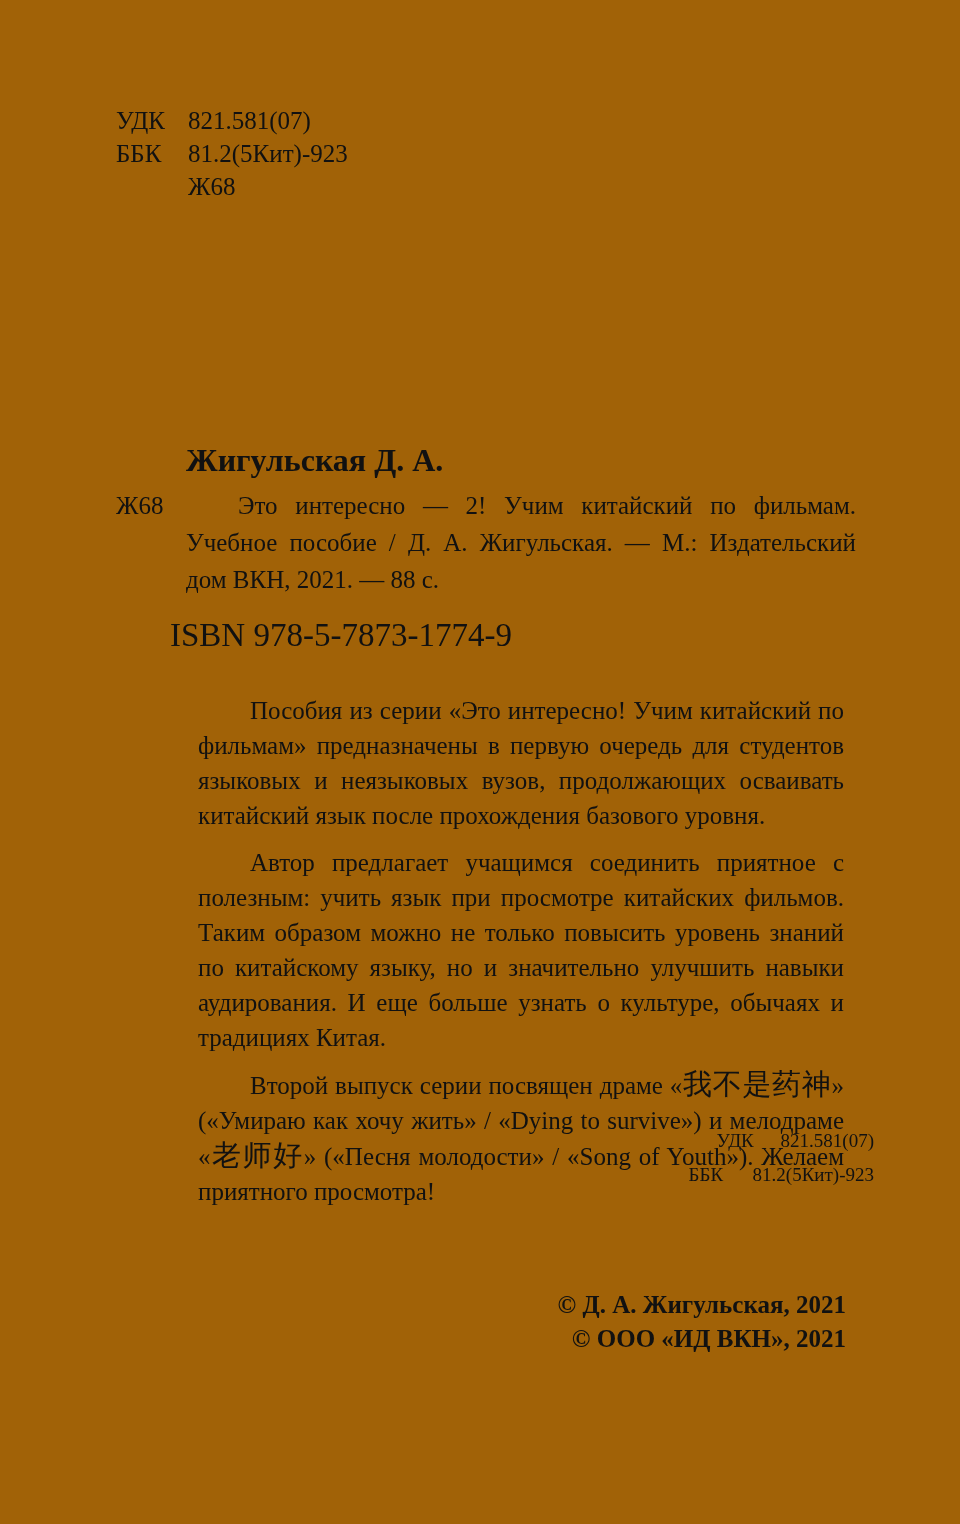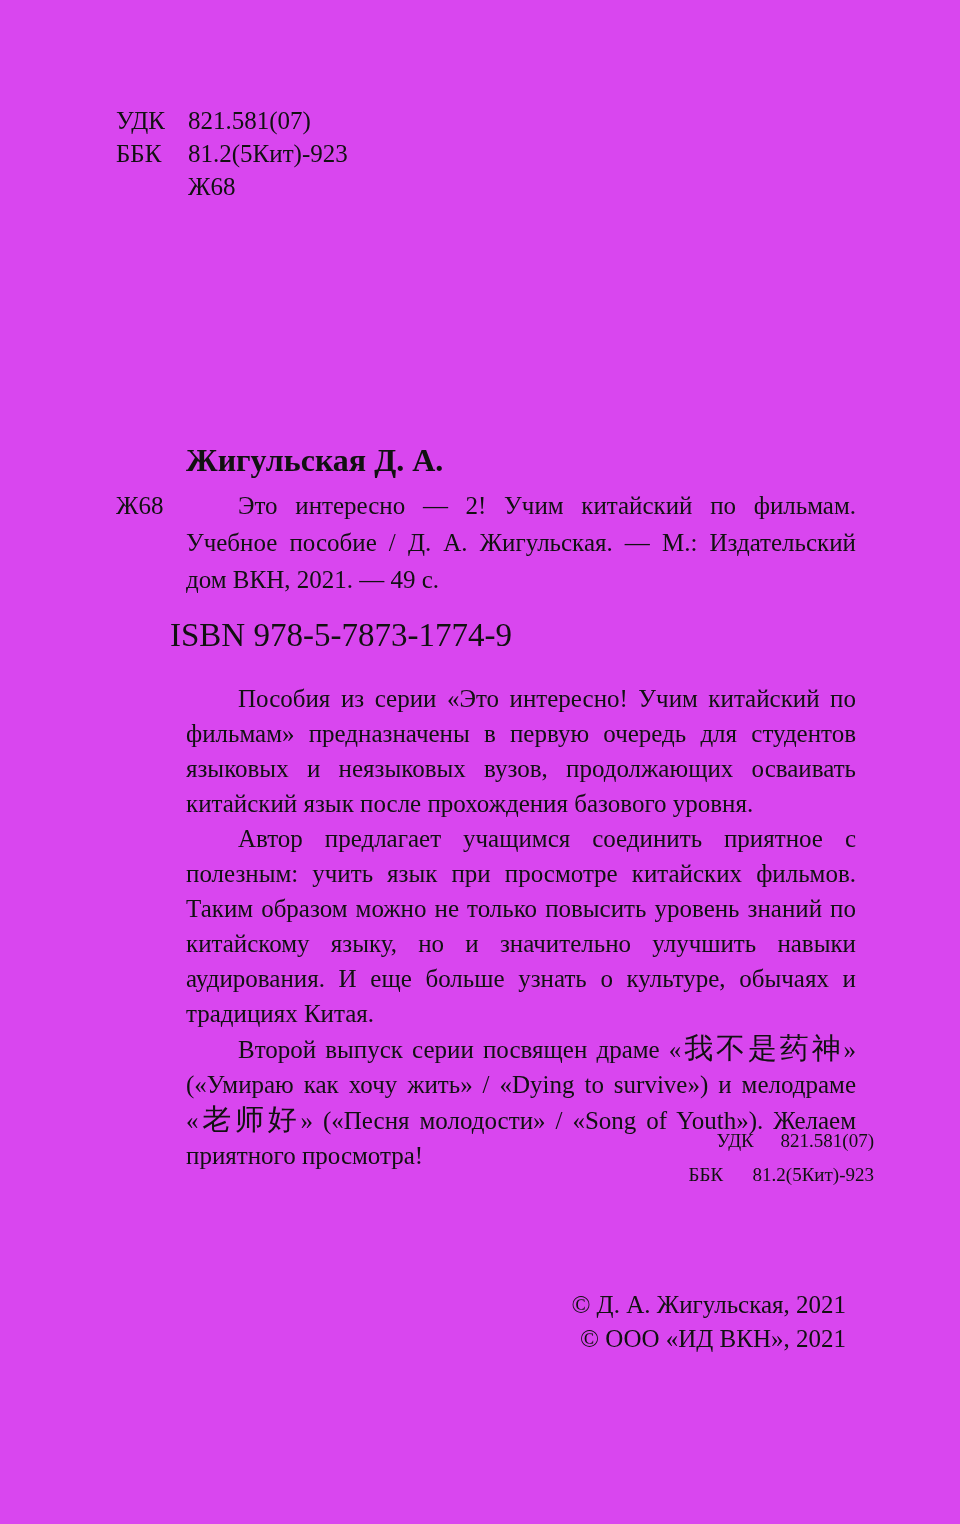--- a/index.html
+++ b/index.html
@@ -5,21 +5,21 @@
   html, body {
     margin: 0;
     padding: 0;
     background: #ffffff;
   }
 
   .page {
     position: relative;
     width: 960px;
     height: 1524px;
-    background: #d946ef;
+    background: #a16207;
     color: #111111;
     font-family: "Liberation Serif", "DejaVu Serif", serif;
     overflow: hidden;
   }
 
   
   .class-block {
     position: absolute;
     left: 116px;
     top: 104px;
@@ -84,21 +84,21 @@
   .annotation {
     position: absolute;
     left: 186px;
     top: 681px;
     width: 670px;
     font-size: 25px;
     line-height: 35px;
     text-align: justify;
   }
   .annotation p {
-    margin: 0;
+    margin: 12px;
     text-indent: 52px;
   }
   .cjk {
     font-family: "DejaVu Sans", sans-serif;
     font-size: 29px;
   }
 
   
   .class-block-bottom {
     position: absolute;
@@ -122,20 +122,21 @@
 
   
   .copyright {
     position: absolute;
     left: 0;
     top: 1288px;
     width: 846px;
     font-size: 25px;
     line-height: 34px;
     text-align: right;
+    font-weight: bold;
   }
   .copyright .crow {
     display: block;
     white-space: nowrap;
   }
 </style>
 </head>
 <body>
 
 <div class="page">
@@ -152,21 +153,21 @@
     <div class="class-row indented">
       <span class="class-label"></span>
       <span class="class-value">Ж68</span>
     </div>
   </div>
 
   <div class="author-name">Жигульская Д. А.</div>
 
   <div class="cat-code">Ж68</div>
 
-  <div class="biblio">Это интересно — 2! Учим китайский по фильмам. Учебное пособие / Д. А. Жигульская. — М.: Издательский дом ВКН, 2021. — 49 с.</div>
+  <div class="biblio">Это интересно — 2! Учим китайский по фильмам. Учебное пособие / Д. А. Жигульская. — М.: Издательский дом ВКН, 2021. — 88 с.</div>
 
   <div class="isbn">ISBN 978-5-7873-1774-9</div>
 
   <div class="annotation">
     <p>Пособия из серии «Это интересно! Учим китайский по фильмам» предназначены в первую очередь для студентов языковых и неязыковых вузов, продолжающих осваивать китайский язык после прохождения базового уровня.</p>
     <p>Автор предлагает учащимся соединить приятное с полезным: учить язык при просмотре китайских фильмов. Таким образом можно не только повысить уровень знаний по китайскому языку, но и значительно улучшить навыки аудирования. И еще больше узнать о культуре, обычаях и традициях Китая.</p>
     <p><span>Второй выпуск серии посвящен драме «</span><span class="cjk">我不是药神</span><span>» («Умираю как хочу жить» / «Dying to survive») и мелодраме «</span><span class="cjk">老师好</span><span>» («Песня молодости» / «Song of Youth»). Желаем приятного просмотра!</span></p>
   </div>
 
   <div class="class-block-bottom">

